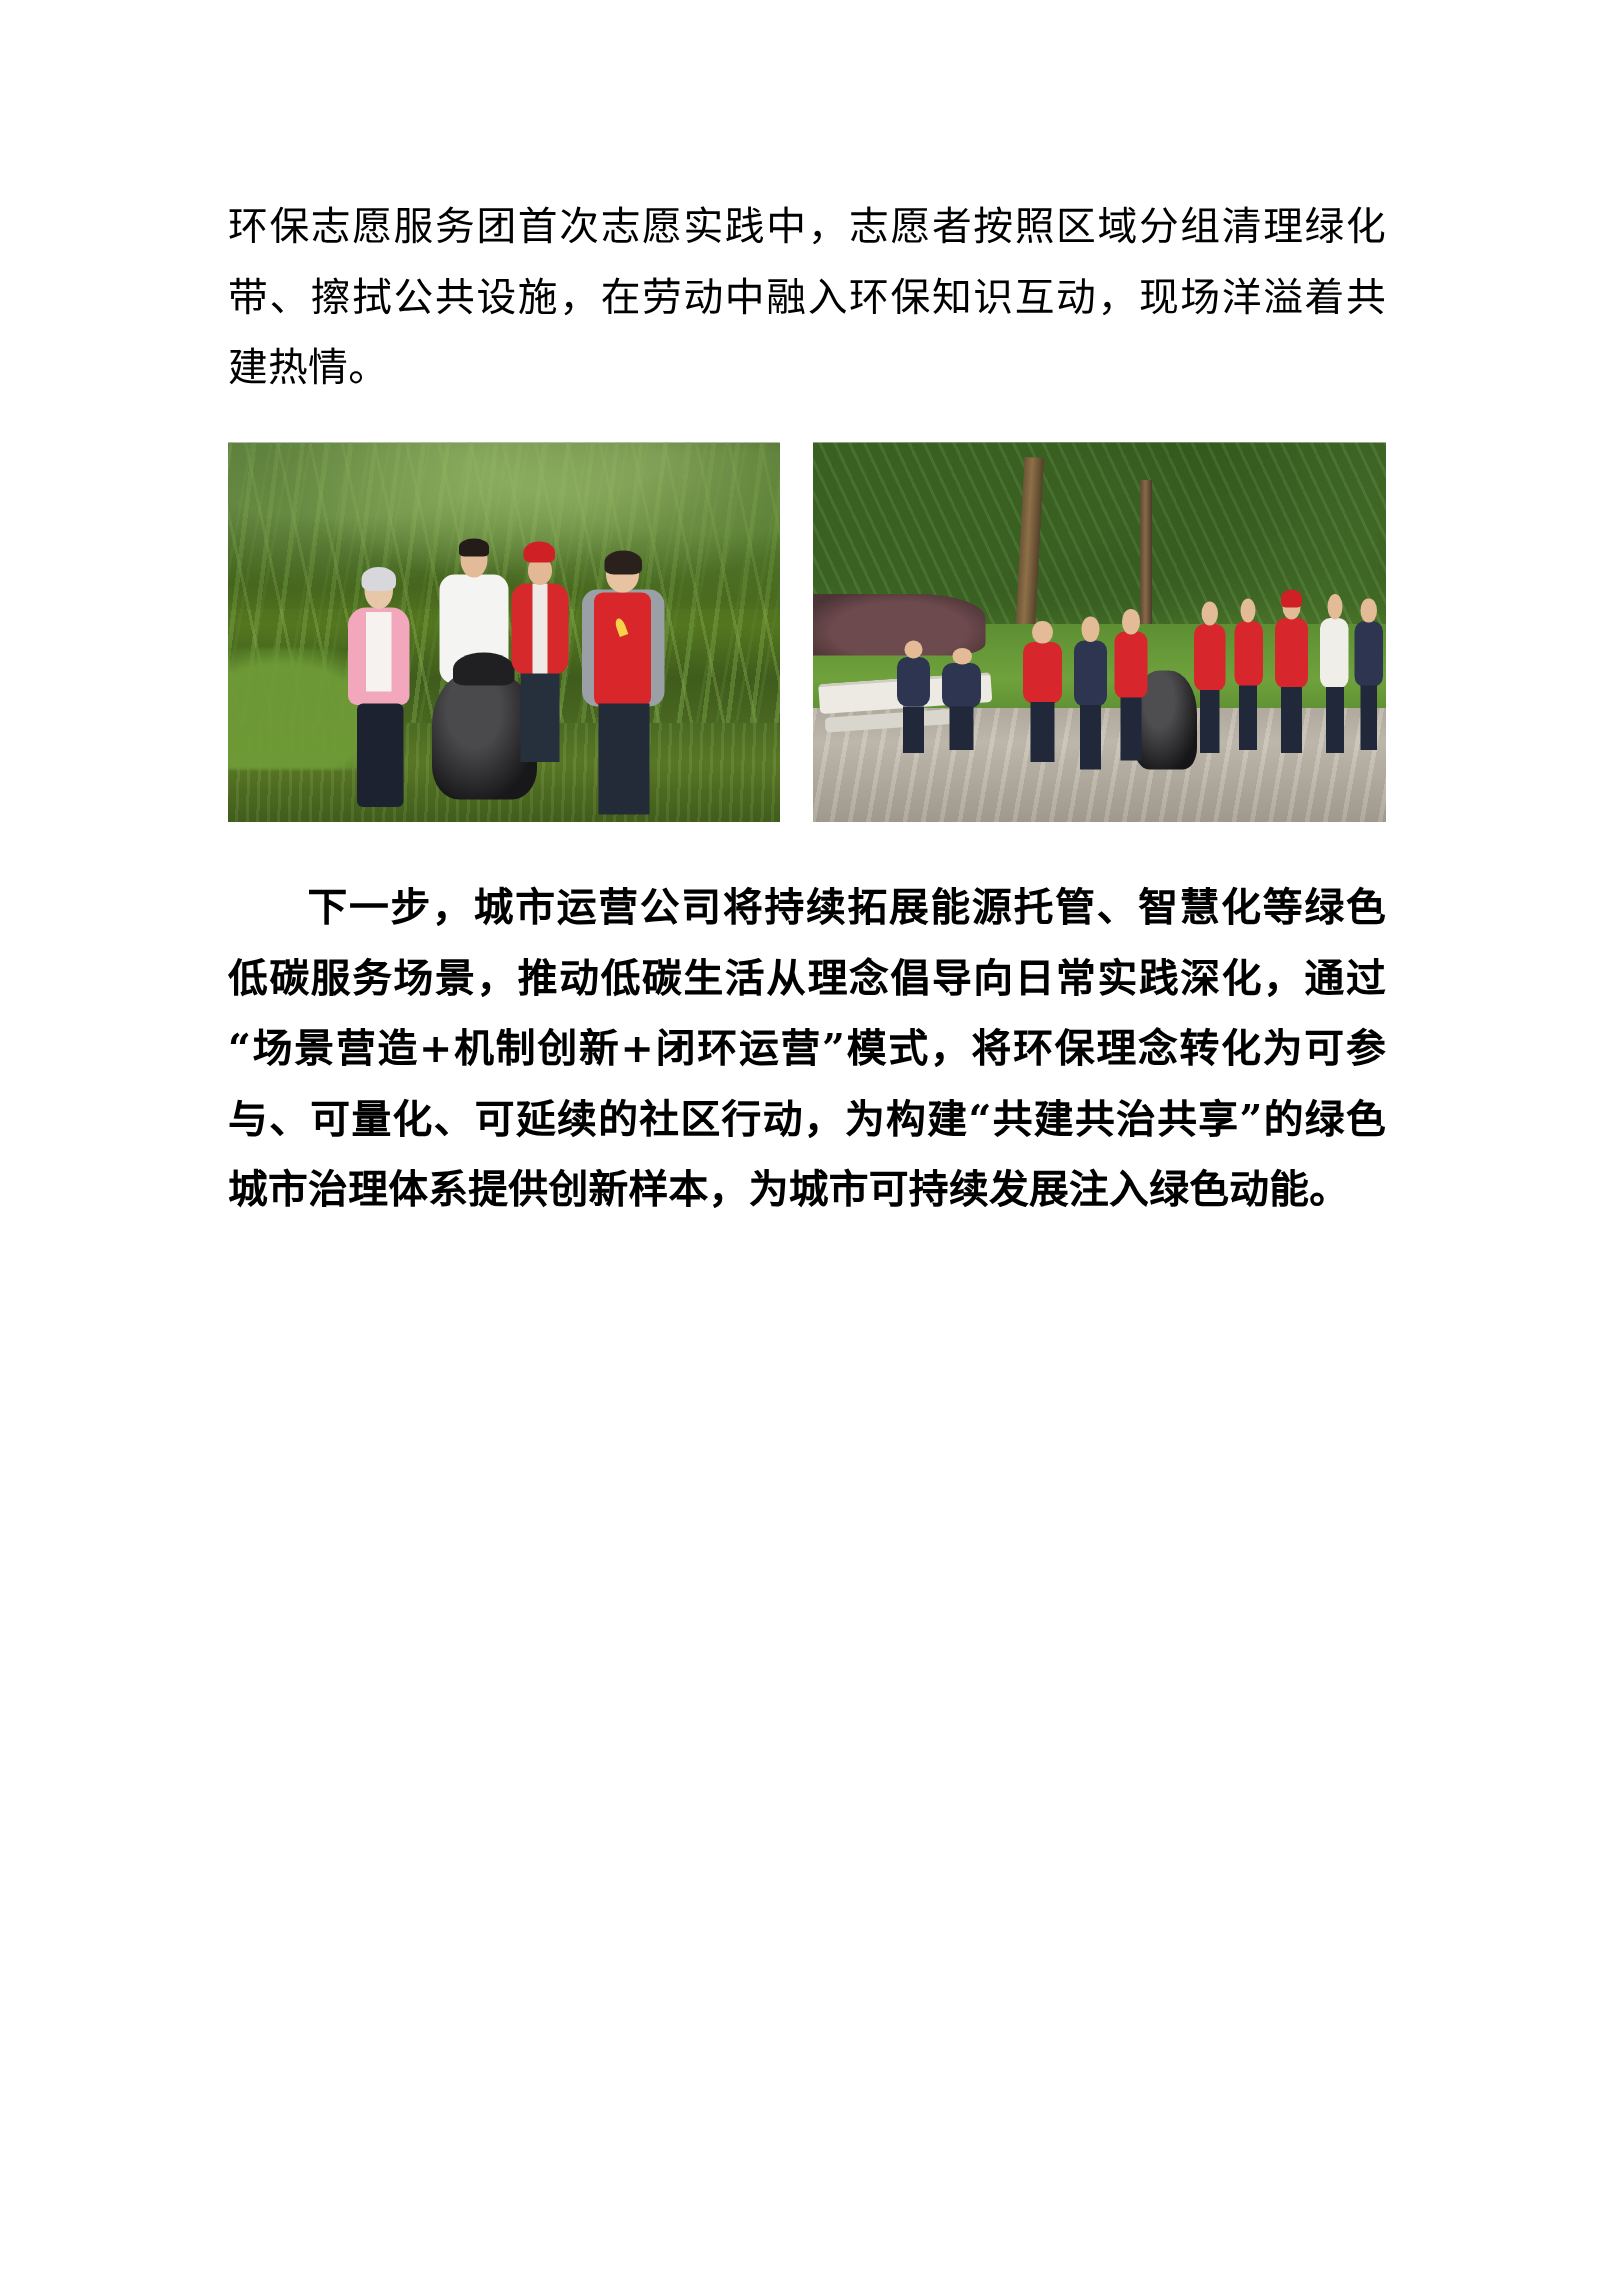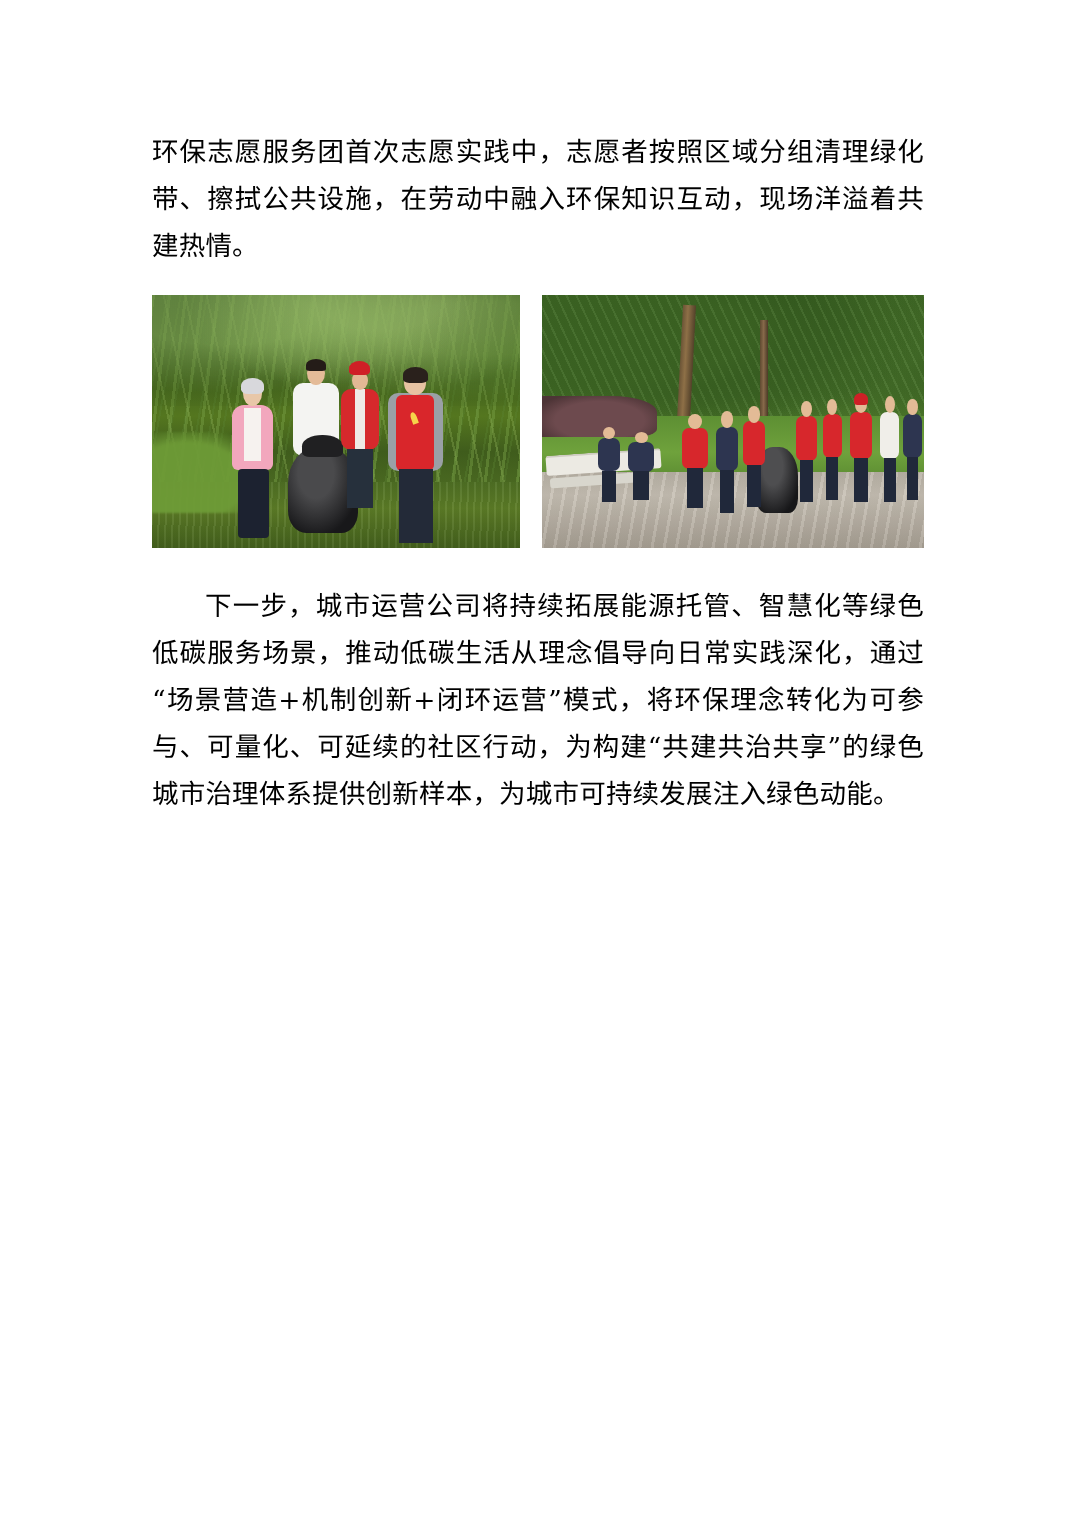--- a/index.html
+++ b/index.html
@@ -32,20 +32,21 @@
   .para {
     font-size: 26.5px;
     line-height: 47px;
     text-align: justify;
     text-justify: inter-ideograph;
     letter-spacing: 0.2px;
     margin: 0;
   }
   .para.indent {
     text-indent: 2em;
+    font-weight: bold;
   }
   .figure-row {
     display: flex;
     justify-content: space-between;
     margin-top: 26px;
     width: 772px;
   }
   .photo {
     position: relative;
     overflow: hidden;

